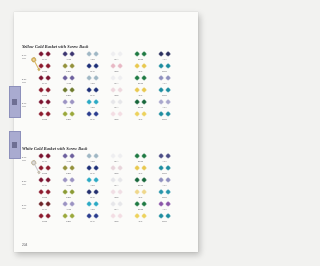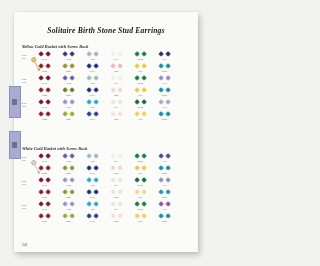--- a/index.html
+++ b/index.html
@@ -67,21 +67,20 @@
     font-family:"Liberation Sans",sans-serif;
   }
 </style>
 </head>
 <body style="background: rgb(242, 242, 240);">
 
 <div id="stage">
 
   <div class="sheet" style="background: rgb(251, 251, 249);">
 
-    <div class="title">Solitaire Birth Stone Stud Earrings</div>
 
     <div id="sections">
         <div class="section-head" style="top: 32px;">Yellow Gold Basket with Screw Back</div>
         <div class="sizelab" style="left: 2px; top: 42px;">3.00<br>MM</div>
         <div class="cell" style="left: 18px; top: 40px;">
           <div class="pair">
             <div class="gem" style="background: rgb(123, 19, 48);"></div>
             <div class="gem" style="background: rgb(123, 19, 48);"></div>
           </div>
           <div class="code">GAR</div>

